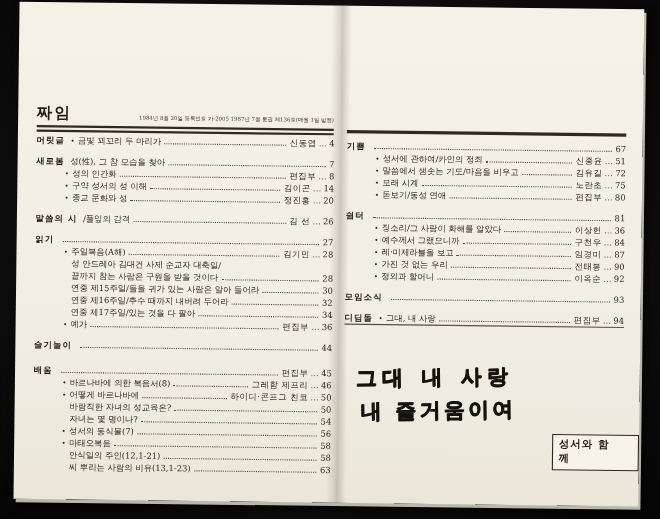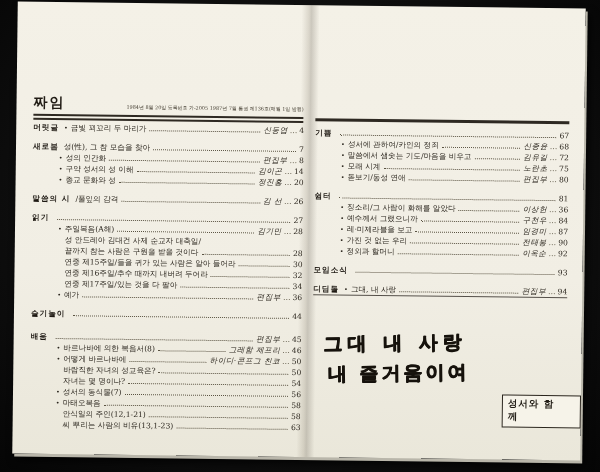--- a/index.html
+++ b/index.html
@@ -18,21 +18,21 @@
   .rule{position:absolute;background:#2e2922;}
   .toc{position:absolute;color:#2b261e;font-size:7.6px;}
   #left-toc{left:17px;top:120px;width:271px;}
   #right-toc{left:299px;top:122px;width:254px;}
   .row{display:flex;align-items:baseline;line-height:11px;height:11px;white-space:nowrap;}
   .row.g1{margin-top:8px}.row.g2{margin-top:12px}
   .row.i1{padding-left:26px}.row.i2{padding-left:33px}
   .label{font-weight:bold;letter-spacing:1px;margin-right:5px;color:#1e1913;}
   .bullet{margin-right:3px;font-size:6.5px;}
   .dots{flex:1;border-bottom:1px dotted #5a5342;margin:0 3px 2px 3px;min-width:8px;}
-  .author{letter-spacing:.5px;font-style:italic;}
+  .author{letter-spacing:.5px;}
   .sep{margin:0 2px;color:#5a5342;}
   .pnum{text-align:left;}
   .calli{position:absolute;left:310px;top:324px;color:#16120c;
     font-family:"DejaVu Sans", sans-serif;font-weight:bold;transform:rotate(-1.5deg);}
   .calli .l1{font-size:19px;letter-spacing:5px;
     text-shadow:.7px 0 0 currentColor,0 .7px 0 currentColor;}
   .calli .l2{font-size:19px;letter-spacing:3px;margin-top:4px;padding-left:4px;
     text-shadow:.7px 0 0 currentColor,0 .7px 0 currentColor;}
   .verse{position:absolute;left:313px;top:377px;font-size:6px;line-height:8px;color:#3b352a;}
   .verse .vlabel{margin-bottom:2px;}
@@ -214,21 +214,21 @@
           <span class="label">기쁨</span>
           <span class="dots"></span>
           <span class="pnum">67</span>
         </div>
         <div class="row i1">
           <span class="bullet">•</span>
           <span class="t">성서에 관하여/카인의 정죄</span>
           <span class="dots"></span>
           <span class="author">신종윤</span>
           <span class="sep">…</span>
-          <span class="pnum">68</span>
+          <span class="pnum">51</span>
         </div>
         <div class="row i1">
           <span class="bullet">•</span>
           <span class="t">말씀에서 샘솟는 기도/마음을 비우고</span>
           <span class="dots"></span>
           <span class="author">김유길</span>
           <span class="sep">…</span>
           <span class="pnum">72</span>
         </div>
         <div class="row i1">

